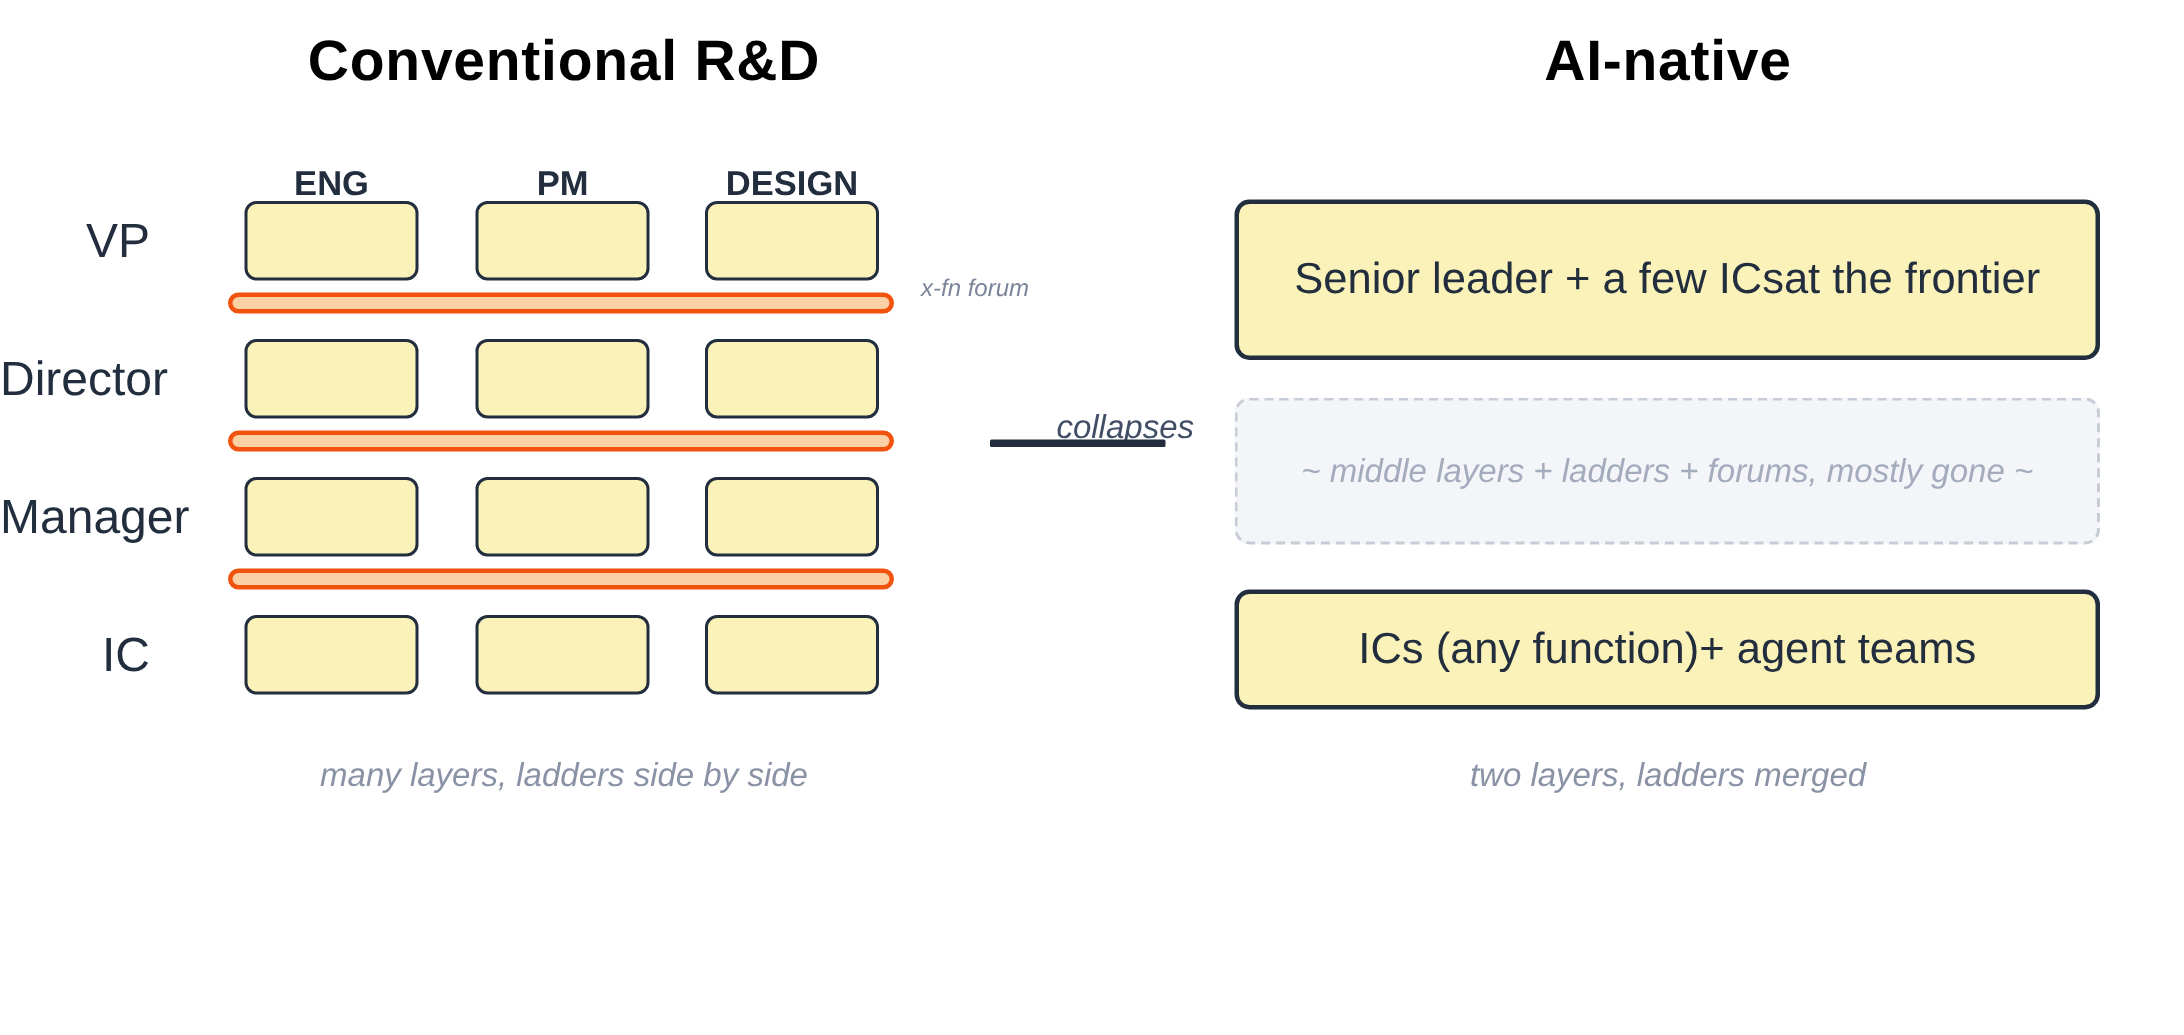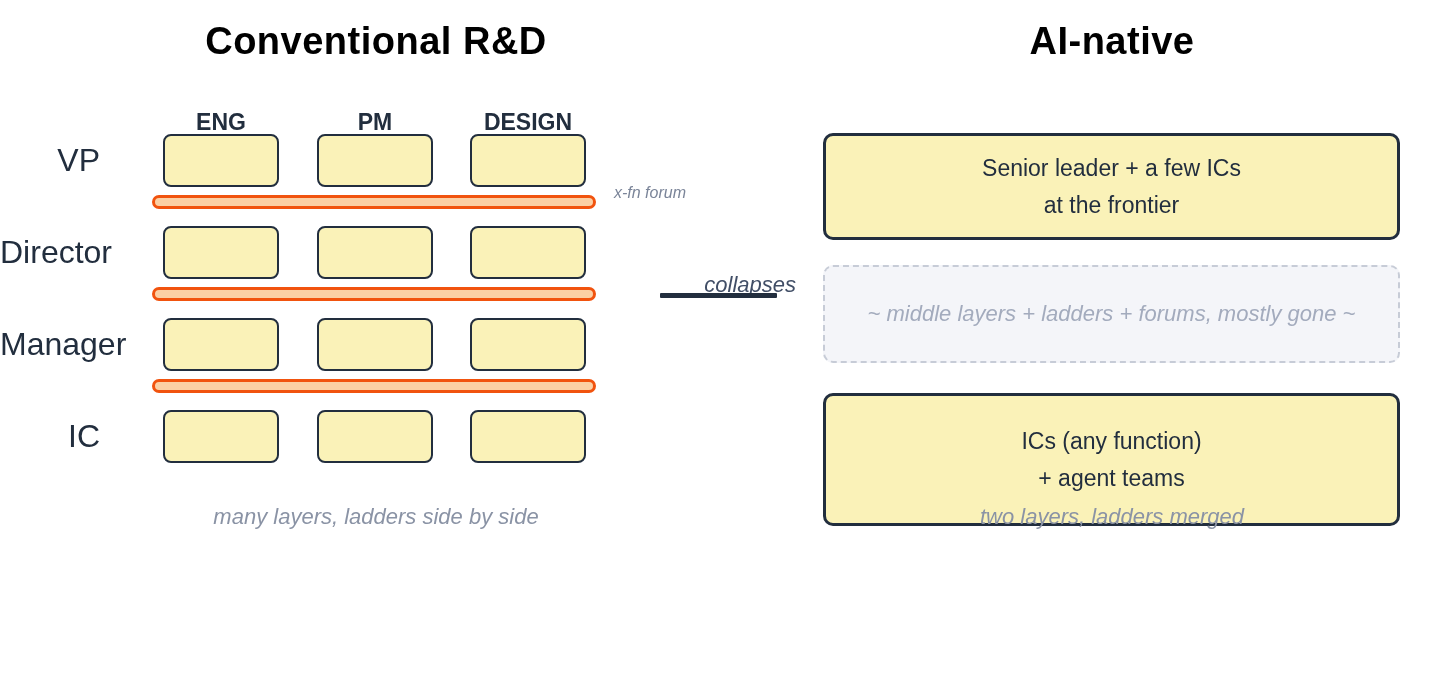--- a/index.html
+++ b/index.html
@@ -39,22 +39,22 @@
     position:absolute;left:646px;top:272px;width:150px;text-align:right;
     font-size:22px;font-style:italic;color:#414e66;
   }
   .collapses-line{
     position:absolute;left:660px;top:293px;width:117px;height:5px;
     background:#222e3e;border-radius:1px;
   }
   .big-box{
     position:absolute;left:823px;width:577px;box-sizing:border-box;
     background:#faf2b8;border:3.5px solid #222e3e;border-radius:10px;
-    display:flex;flex-direction:column;align-items:center;justify-content:center;
-    font-size:23px;line-height:37px;color:#222e3e;text-align:center;
+    display:flex;flex-direction:row;align-items:center;justify-content:center;
+    font-size:29px;line-height:37px;color:#222e3e;text-align:center;
   }
   .dashed-box{
     position:absolute;left:823px;top:265px;width:577px;height:98px;box-sizing:border-box;
     background:#f4f5f9;border:2px dashed #c7ccd7;border-radius:10px;
     display:flex;align-items:center;justify-content:center;
     font-size:22px;font-style:italic;color:#a3abbd;text-align:center;
   }
 </style>
 </head>
 <body>
@@ -103,20 +103,20 @@
 
   <div class="big-box" style="top:133px;height:107px;">
     <div>Senior leader + a few ICs</div>
     <div>at the frontier</div>
   </div>
 
   <div class="dashed-box">
     <div>~ middle layers + ladders + forums, mostly gone ~</div>
   </div>
 
-  <div class="big-box" style="top:393px;height:133px;">
+  <div class="big-box" style="top:393px;height:80px;">
     <div>ICs (any function)</div>
     <div>+ agent teams</div>
   </div>
 
   <div class="caption" style="left:902px;">two layers, ladders merged</div>
 
 </div>
 
 </body></html>

